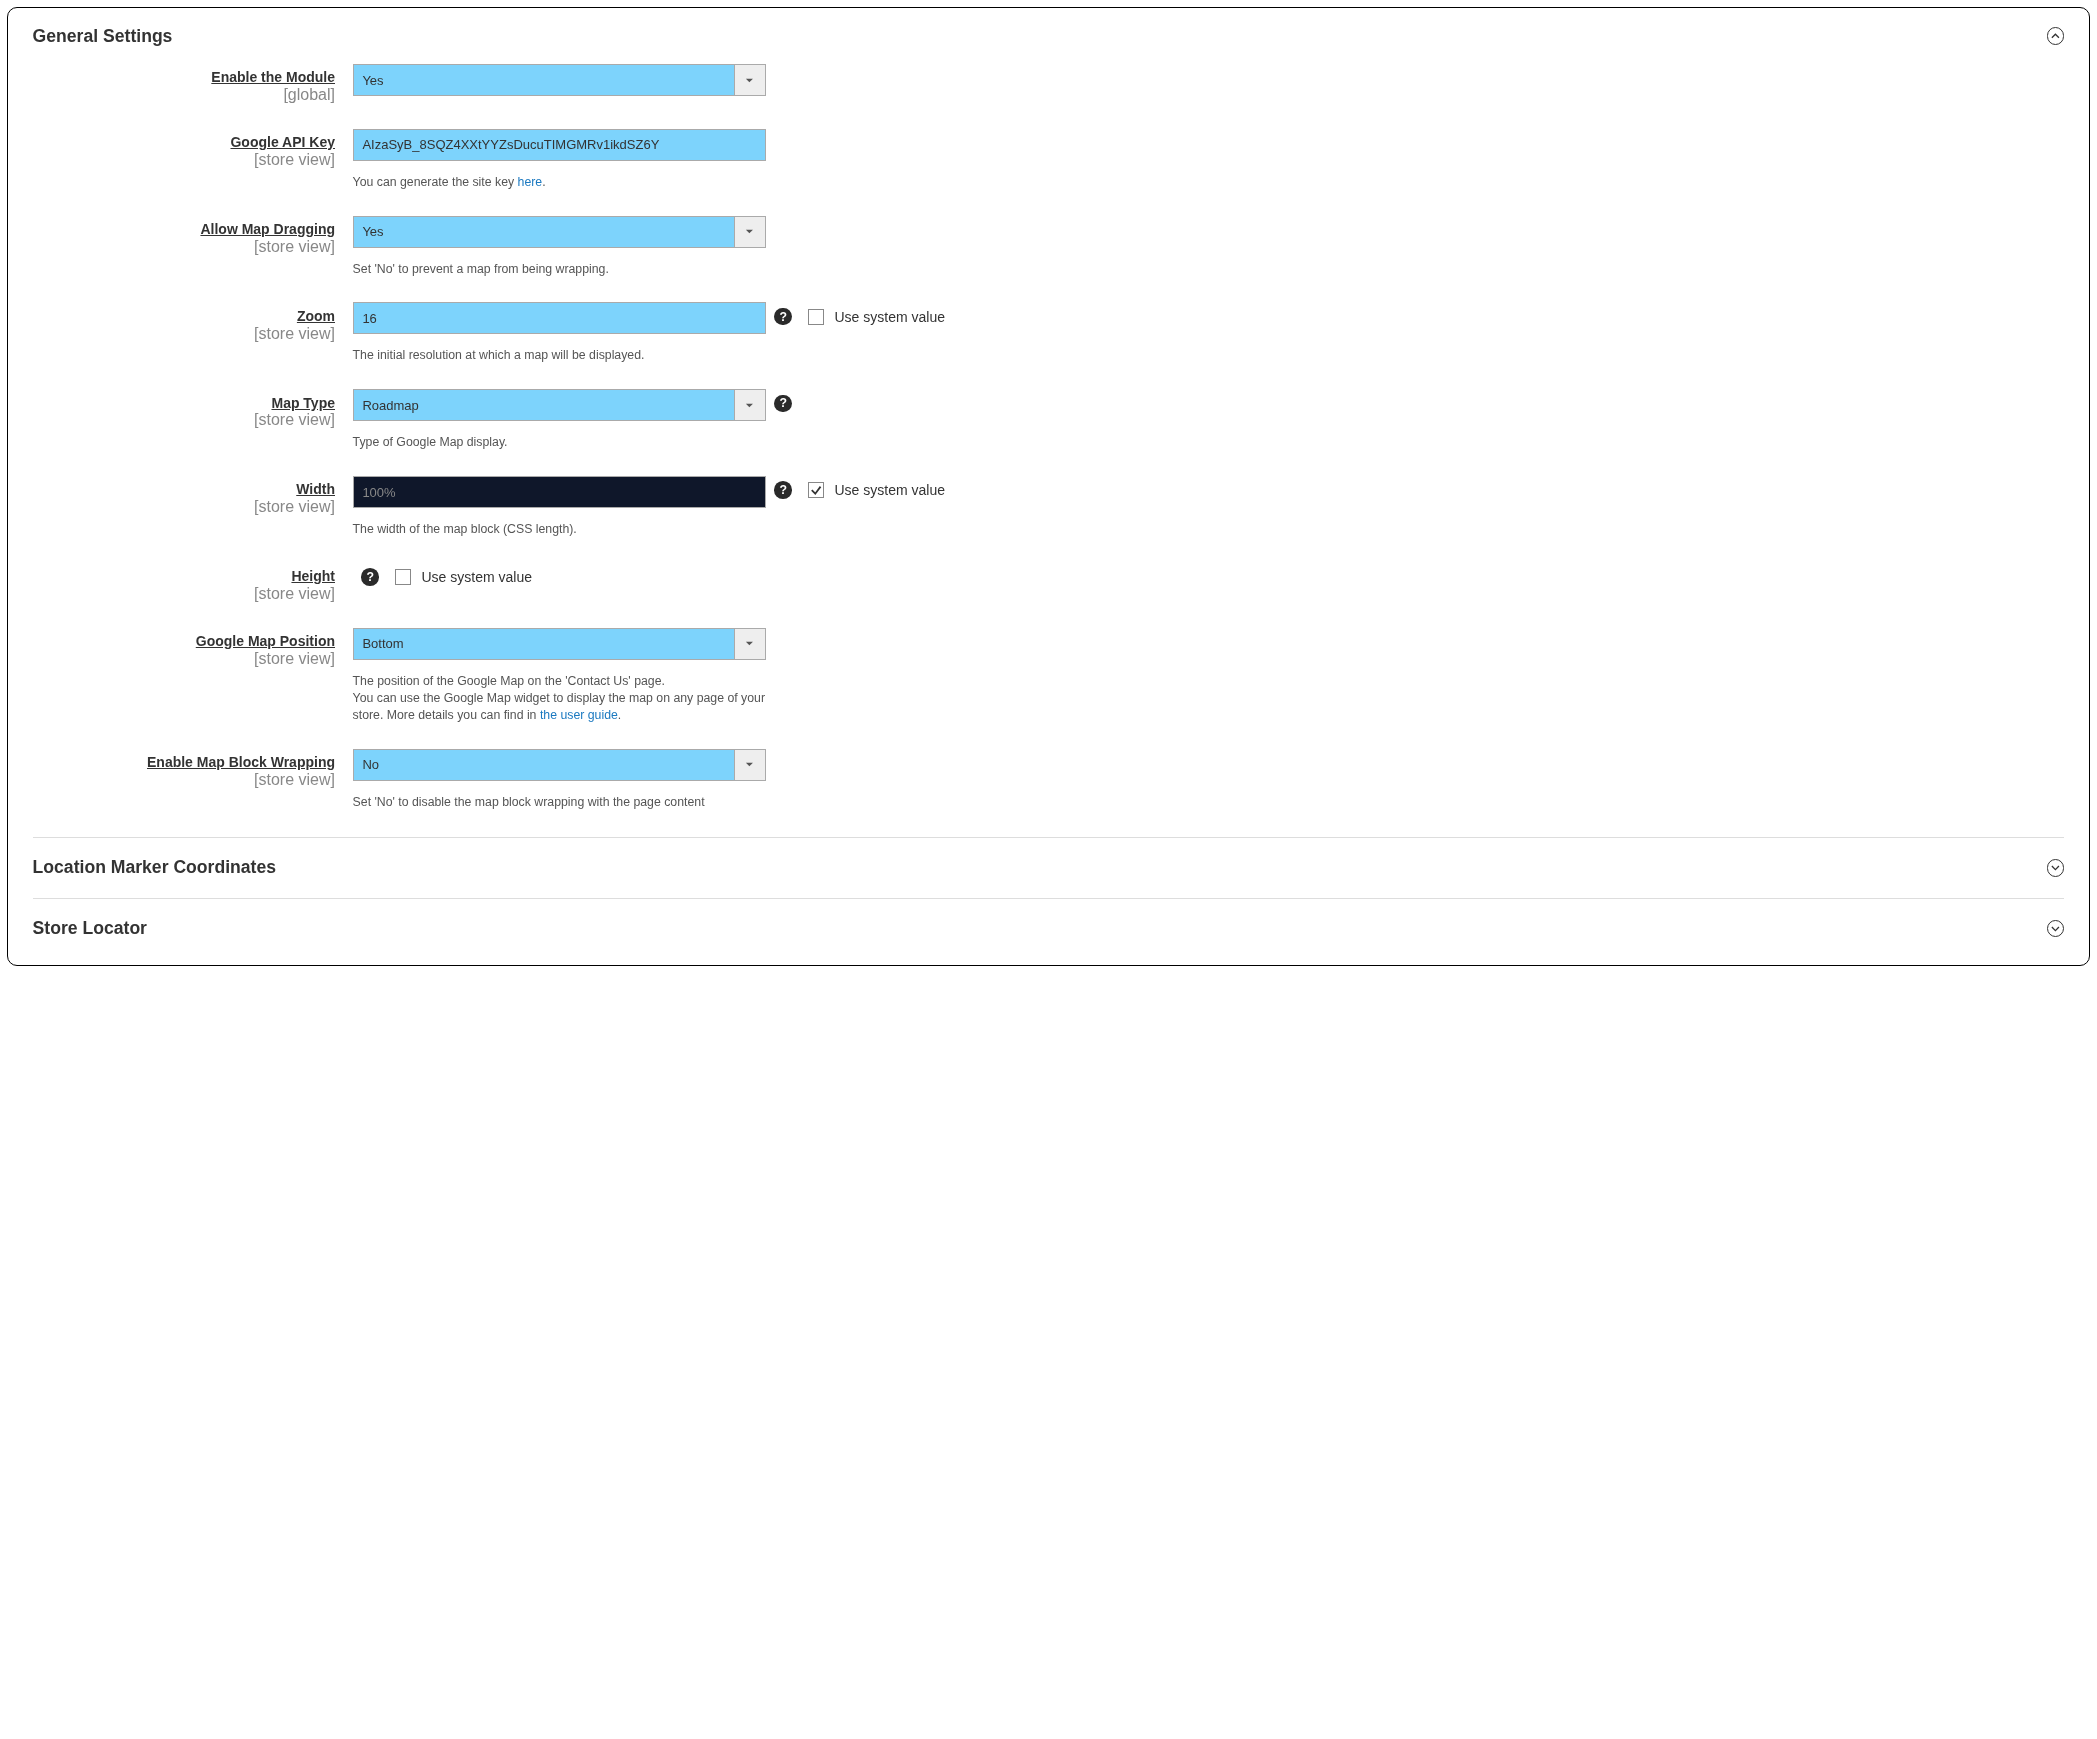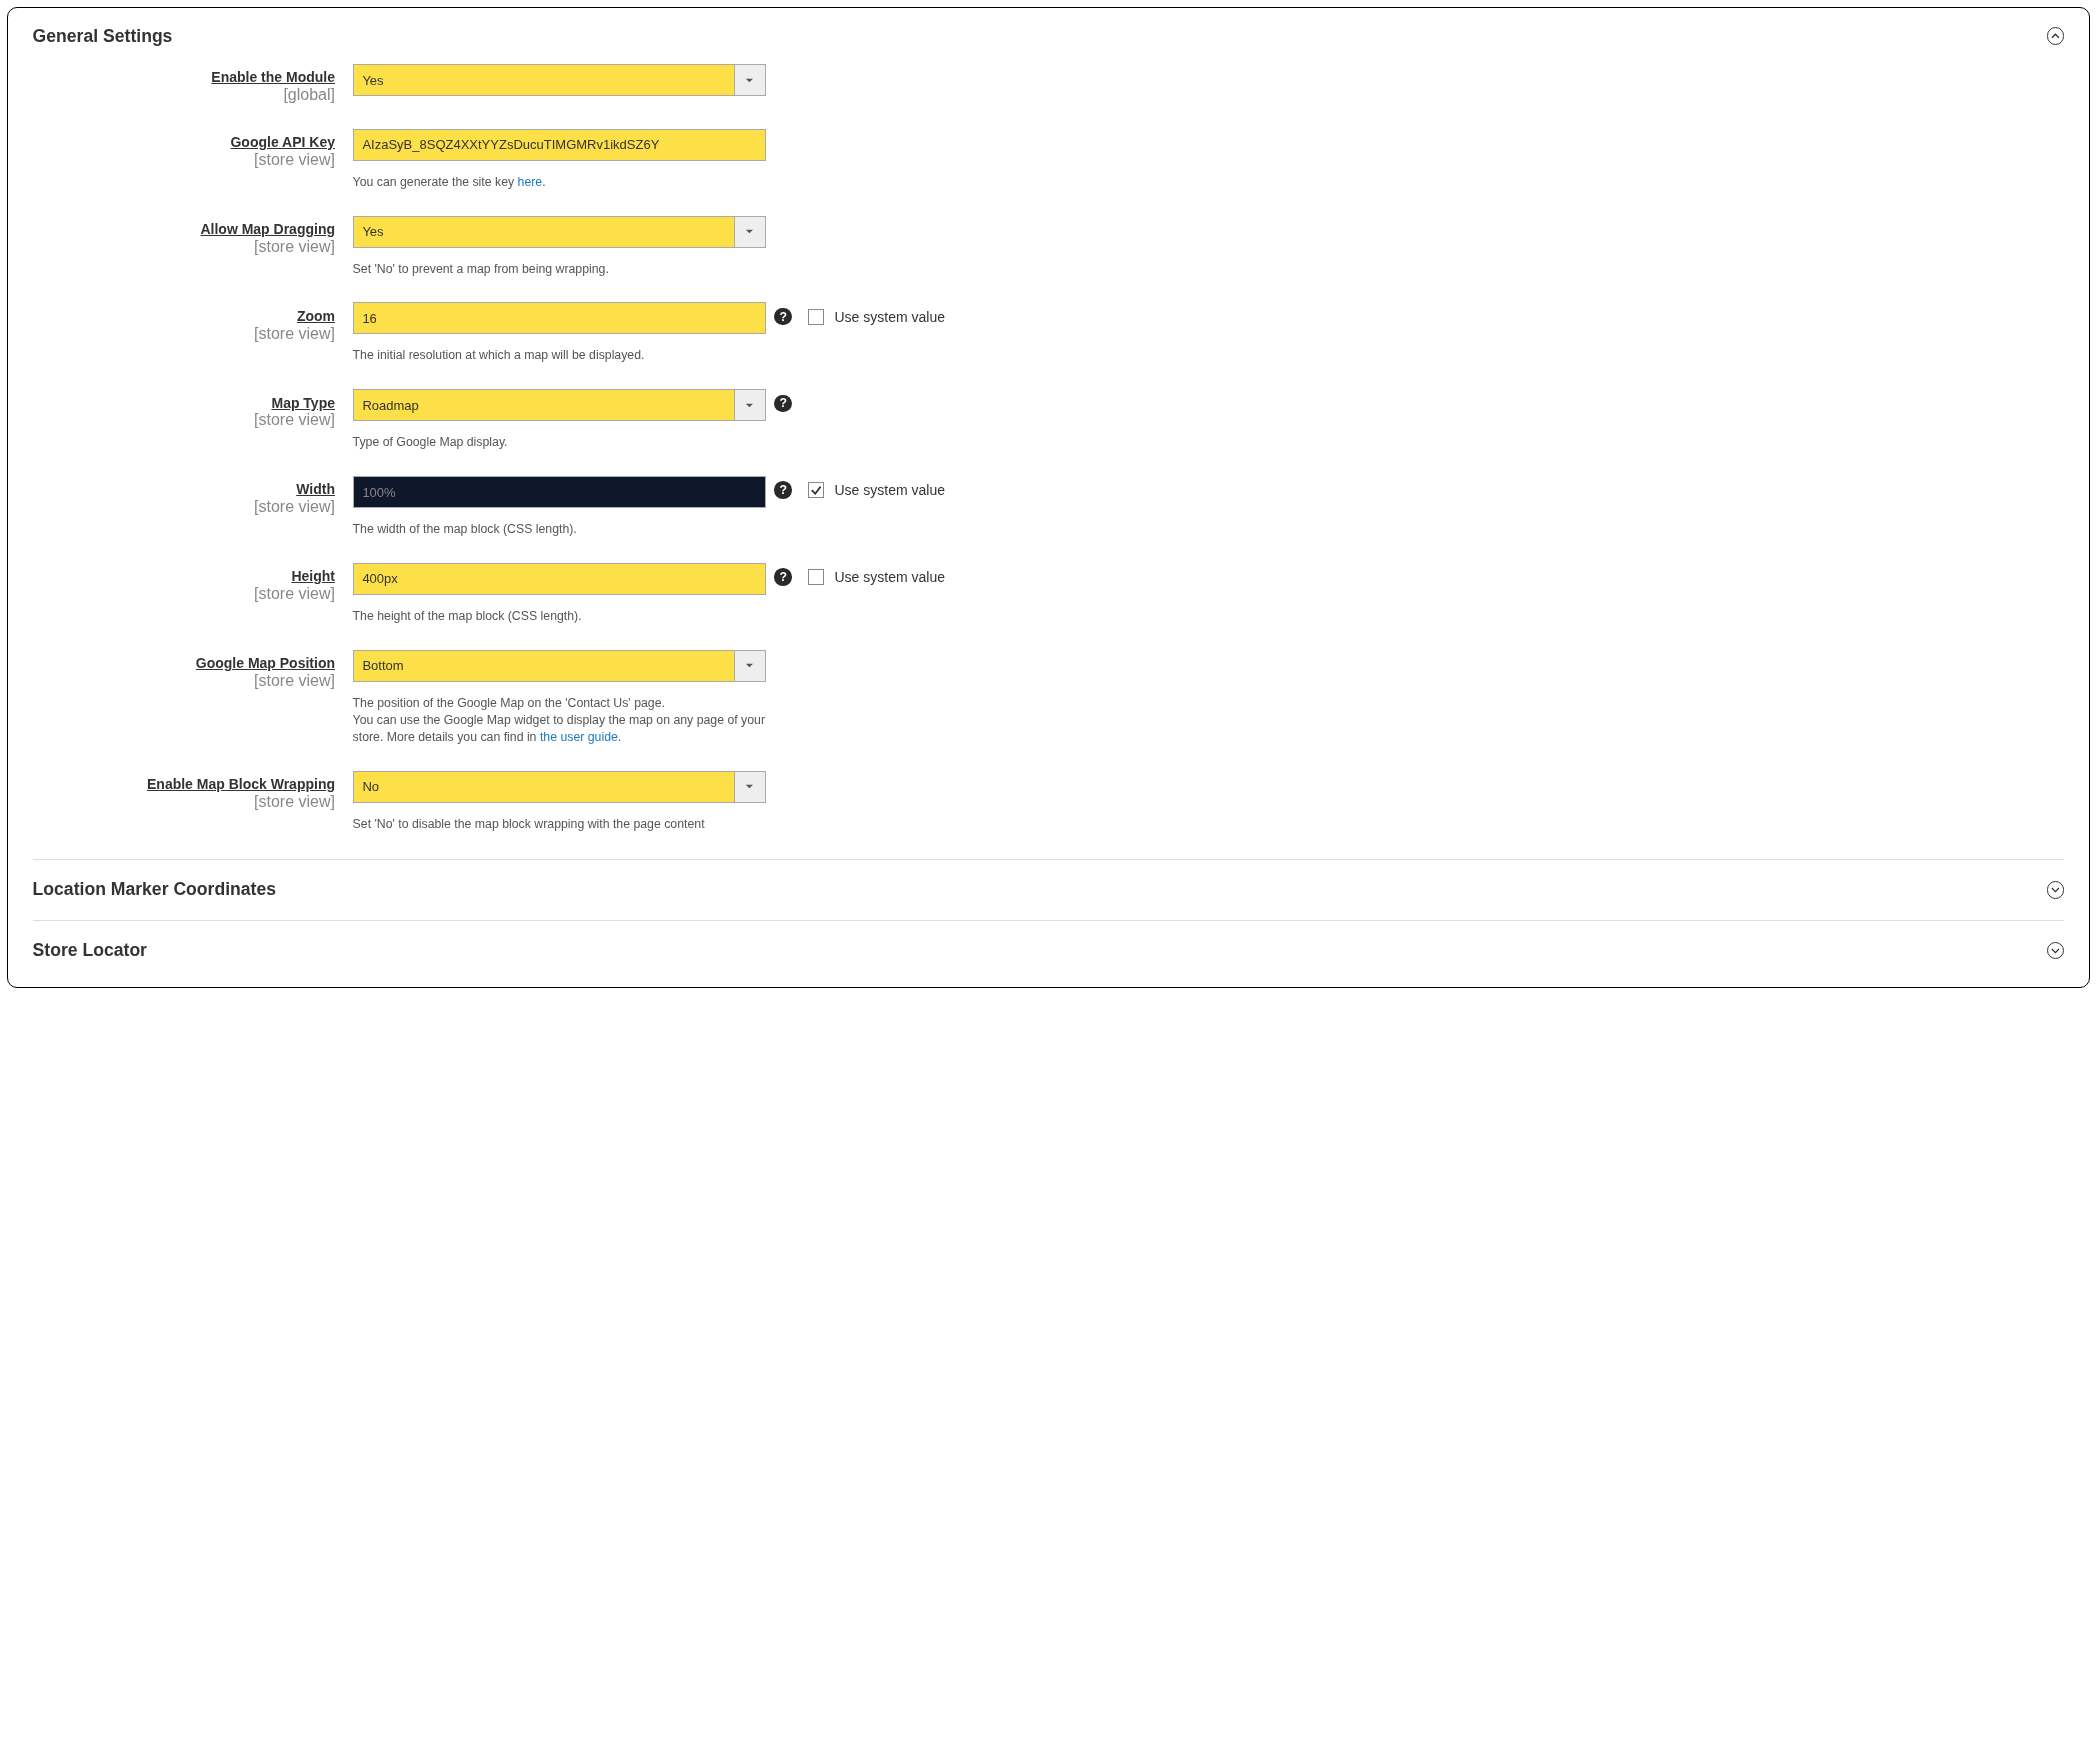--- a/index.html
+++ b/index.html
@@ -86,21 +86,21 @@
     .extra-col {
       display: flex;
       align-items: center;
       padding-top: 5.3px;
       margin-left: 8.8px;
     }
     .text-input, .select-box {
       width: 100%;
       height: 32px;
       border: 0.9px solid #aaa;
-      background: #fde047;
+      background: #7dd3fc;
       padding: 0 8.8px;
       font-size: 13px;
       color: #333;
       font-family: inherit;
     }
     .text-input.disabled {
       background: #0f172a;
       color: #888;
     }
     .select-box {
@@ -317,24 +317,20 @@
           <span class="checkbox-label">Use system value</span>
         </div>
       </div>
     </div>
 
     <div class="form-row">
       <div class="label-col">
         <span class="field-label">Height</span>
         <span class="field-scope">[store view]</span>
       </div>
-      <div class="field-col">
-        <input type="text" class="text-input" value="400px" style="">
-        <div class="hint">The height of the map block (CSS length).</div>
-      </div>
       <div class="extra-col">
         <div class="tooltip-icon">?</div>
         <div class="checkbox-wrap">
           <div class="checkbox">
             
           </div>
           <span class="checkbox-label">Use system value</span>
         </div>
       </div>
     </div>

